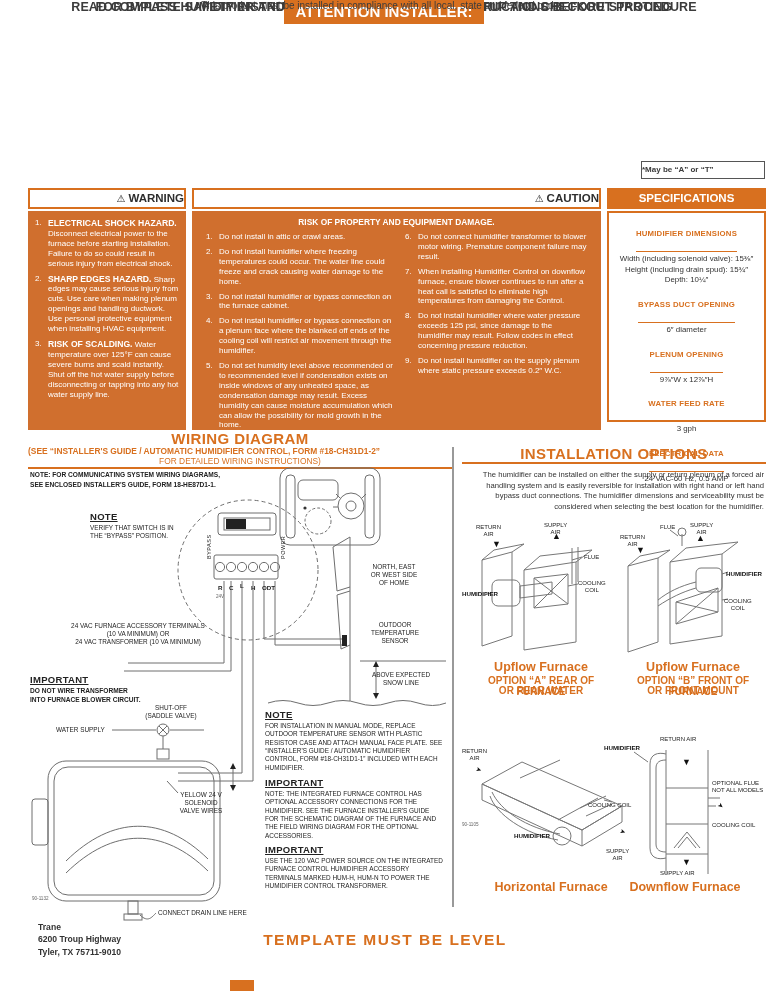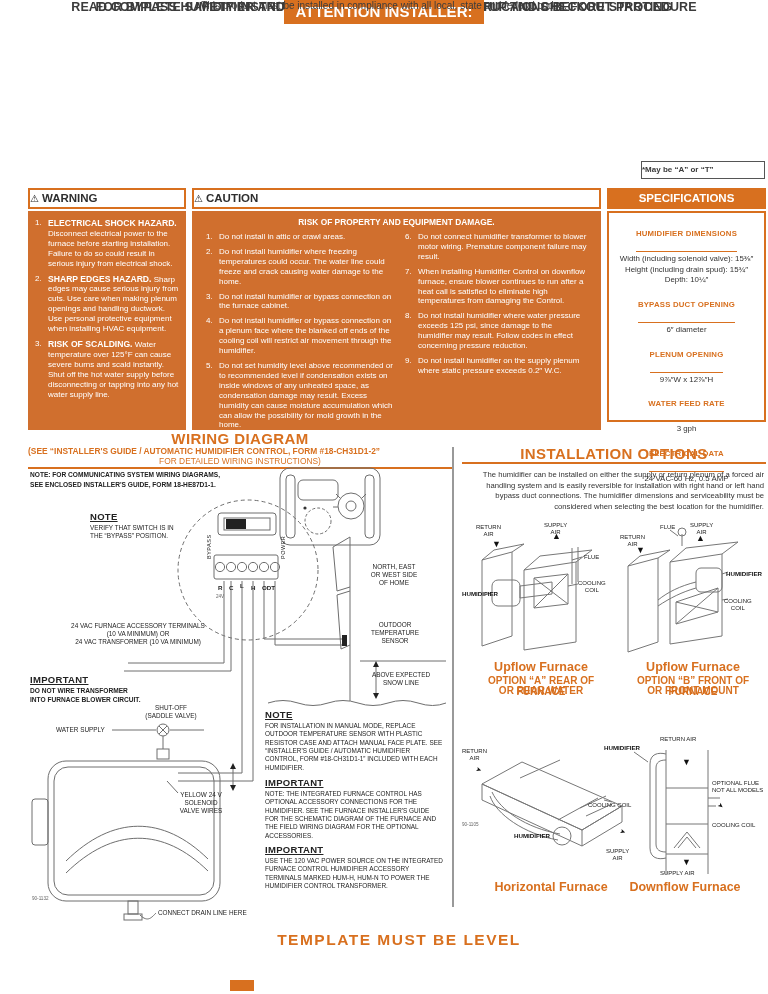--- a/index.html
+++ b/index.html
@@ -13,21 +13,21 @@
 
   .h-top{font-size:21px;font-weight:bold;color:var(--accent);letter-spacing:2px}
   .h-top .arr{font-size:19px;letter-spacing:0}
   .h-read{font-size:12.5px;font-weight:bold;color:#3b3b3b;letter-spacing:0.1px}
   .attn{display:inline-block;background:var(--accent);color:#fff;font-weight:bold;font-size:15px;padding:3px 12px 4px}
   .attn-p{font-size:10px;color:#3b3b3b}
   .h-model{font-size:23px;font-weight:bold;color:#3b3b3b;letter-spacing:-0.3px}
   .model-note{border:1px solid #555;font-size:8px;font-weight:bold;text-align:left;line-height:16px}
 
   .box-header{border:2px solid var(--accent);background:#fff;color:#2e2e2e;font-weight:bold;
-              font-size:11.5px;text-align:left;line-height:17px;height:21px}
+              font-size:11.5px;text-align:right;line-height:17px;height:21px}
   .box-header .wi{font-size:10px;margin-right:3px}
   .spec-header{background:var(--accent);border:2px solid var(--accent);color:#fff;font-weight:bold;
                font-size:11.5px;text-align:center;line-height:17px;height:21px}
   .box-body{background:var(--fill);color:#fff}
   .spec-body{background:#fff;border:2px solid var(--accent);padding-top:9px}
 
   .c-sub{font-size:8.4px;font-weight:bold;text-align:center;margin-bottom:5px;color:#fff}
   .item{display:flex;gap:3px;font-size:8px;line-height:1.24;margin-bottom:5px;color:#fff}
   .item .num{flex:0 0 10px}
   .item .ttl{font-weight:bold;font-size:8.6px}
@@ -427,16 +427,21 @@
     <span class="abs ar-sm rot45" style="left:114px;top:66px">➤</span>
     <div class="abs dlb" style="left:0;top:8px">HUMIDIFIER</div>
     <div class="abs dl" style="left:56px;top:0">RETURN AIR</div>
     <div class="abs dl" style="left:108px;top:44px;text-align:left">OPTIONAL FLUE
 NOT ALL MODELS</div>
     <div class="abs dl" style="left:108px;top:86px">COOLING COIL</div>
     <div class="abs dl" style="left:56px;top:134px">SUPPLY AIR</div>
   </div>
   <div class="abs dcap" style="left:604px;top:880px;width:162px">Downflow Furnace</div>
 
-  <div class="abs tmpl" style="left:244px;top:931px;width:310px">TEMPLATE MUST BE LEVEL</div>
+  <div class="abs foot" style="left:38px;top:921px">
+    <div>Trane</div>
+    <div>6200 Troup Highway</div>
+    <div>Tyler, TX 75711-9010</div>
+  </div>
+  <div class="abs tmpl" style="left:230px;top:931px;width:310px">TEMPLATE MUST BE LEVEL</div>
   <div class="abs" style="left:230px;top:980px;width:24px;height:11px;background:var(--accent)"></div>
 
 </div>
 
 </body></html>

